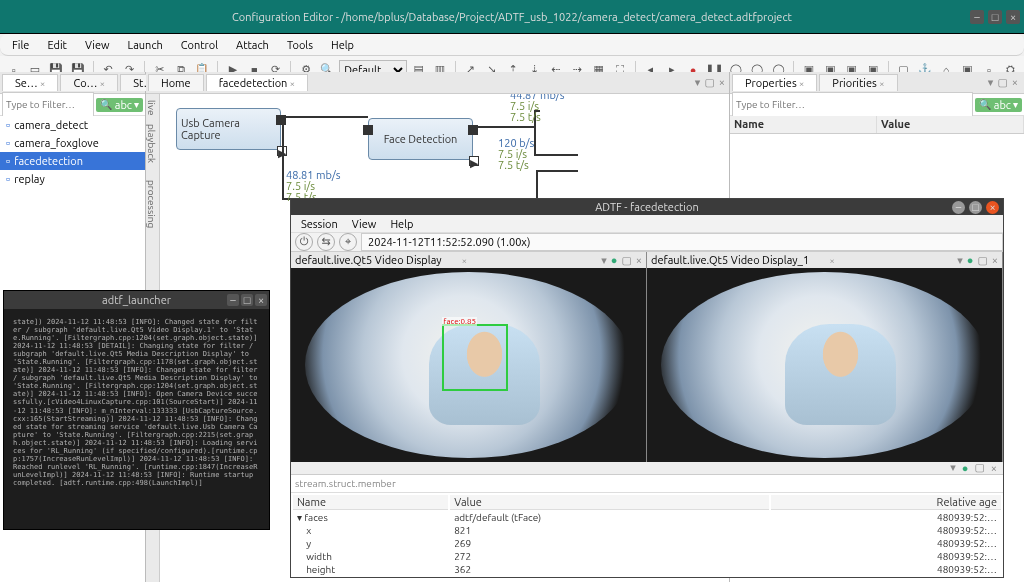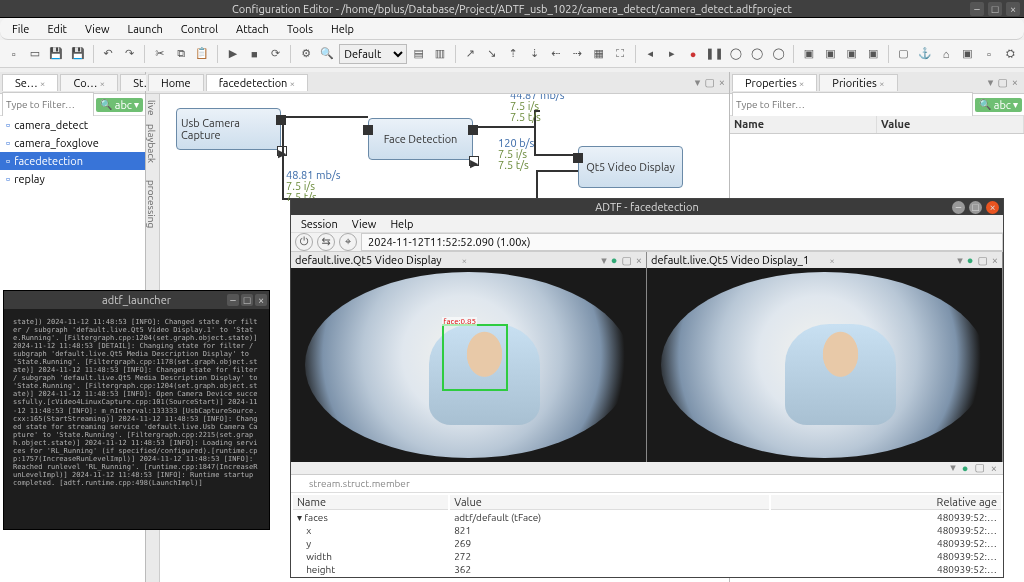--- a/index.html
+++ b/index.html
@@ -1,19 +1,19 @@
 <!DOCTYPE html>
 <html><head>
 <meta charset="utf-8">
 <style>
 * { margin: 0; padding: 0; box-sizing: border-box; font-family: "Segoe UI", Ubuntu, sans-serif; font-size: 11px; }
 body { width: 1024px; height: 582px; background: #f0f0f0; overflow: hidden; position: relative; }
 
 
-.titlebar-main { background: #404040; color: #ddd; height: 18px; display: flex; align-items: center; justify-content: center; font-size: 11px; border-bottom: 1px solid #000; }
+.titlebar-main { background: #0f766e; color: #ddd; height: 34px; display: flex; align-items: center; justify-content: center; font-size: 11px; border-bottom: 1px solid #000; }
 .titlebar-main .winctl { position: absolute; right: 4px; display: flex; gap: 4px; }
 .titlebar-main .winctl span { width: 14px; height: 14px; display: flex; align-items: center; justify-content: center; color: #ccc; background: #555; border-radius: 2px; cursor: pointer; }
 
 .menubar { background: #f5f5f5; height: 22px; display: flex; align-items: center; padding-left: 4px; gap: 2px; border-bottom: 1px solid #d0d0d0; border-radius: 8px; }
 .menubar span { padding: 2px 8px; cursor: pointer; }
 
 
 .toolbar { background: #f5f5f5; height: 28px; display: flex; align-items: center; padding: 0 4px; gap: 2px; border-bottom: 1px solid #d0d0d0; }
 .tb-btn { width: 20px; height: 20px; display: flex; align-items: center; justify-content: center; border-radius: 3px; cursor: pointer; color: #555; }
 .tb-sep { width: 1px; height: 18px; background: #ccc; margin: 0 3px; }
@@ -86,21 +86,21 @@
 .vid-head { height: 16px; background: #e8e8e8; display: flex; align-items: center; padding: 0 4px; gap: 20px; font-size: 10px; }
 .vid-head .rt { margin-left: auto; display: flex; gap: 4px; color: #888; }
 .vid-body { flex: 1; background: #1a1a1a; display: flex; align-items: center; justify-content: center; position: relative; overflow: hidden; }
 .fisheye { width: 92%; height: 96%; border-radius: 50%; background: radial-gradient(circle at 48% 45%, #f2f2ee 0%, #e0e7ee 30%, #b8c7d6 50%, #7d93ab 70%, #1a1a1a 82%); position: relative; overflow: hidden; }
 .person { position: absolute; left: 38%; top: 28%; width: 34%; height: 54%; background: radial-gradient(ellipse at 50% 30%, #e8c9a8 0 22%, transparent 23%), linear-gradient(#c8e0f2,#a8c0d2); border-radius: 40% 40% 20% 20%; }
 .det-box { position: absolute; border: 2px solid #2ecc40; }
 .det-label { position: absolute; font-size: 8px; color: #d00; background: rgba(255,255,255,.6); padding: 0 1px; }
 
 .sub .bottombar { height: 12px; background: #eee; display: flex; justify-content: flex-end; gap: 6px; padding: 0 6px; color: #888; font-size: 9px; align-items:center;}
 .sub .streambox { background: #fff; border-top: 1px solid #ccc; display:flex; flex-direction:column; }
-.sub .streambox .hdr { padding: 3px 4px; color: #888; font-size: 10px; margin-left: 14px; }
+.sub .streambox .hdr { padding: 3px 4px; color: #888; font-size: 10px; }
 .sub .streamtbl { width: 100%; border-top: 1px solid #ddd; }
 .sub .streamtbl th { text-align: left; font-weight: 400; color: #333; padding: 1px 4px; background: #f5f5f5; border-bottom: 1px solid #ddd; }
 .sub .streamtbl td { padding: 0 4px; color: #333; font-size: 10px; }
 </style>
 </head>
 <body>
 
 <div class="titlebar-main">
   <span>Configuration Editor - /home/bplus/Database/Project/ADTF_usb_1022/camera_detect/camera_detect.adtfproject</span>
   <div class="winctl">
@@ -243,24 +243,20 @@
       <div class="node" style="left:30px; top:14px; width:105px; height:42px;">
         <span>Usb Camera Capture</span>
         <span class="port" style="right:-6px; top:6px;"></span>
         <span class="port tri" style="right:-7px; bottom:-7px;">▶</span>
       </div>
       <div class="node" style="left:222px; top:24px; width:105px; height:42px;">
         <span>Face Detection</span>
         <span class="port" style="left:-6px; top:6px;"></span>
         <span class="port" style="right:-6px; top:6px;"></span>
         <span class="port tri" style="right:-7px; bottom:-7px;">▶</span>
-      </div>
-      <div class="node" style="left:432px; top:52px; width:105px; height:42px;">
-        <span>Qt5 Video Display</span>
-        <span class="port" style="left:-6px; top:6px;"></span>
       </div>
 
       <div class="wire" style="left:136px; top:22px; width:86px;"></div>
       <div class="wire" style="left:328px; top:32px; width:60px;"></div>
       <div class="wire-v" style="left:388px; top:16px; height:44px;"></div>
       <div class="wire" style="left:388px; top:16px; width:6px;"></div>
       <div class="wire" style="left:388px; top:60px; width:44px;"></div>
       <div class="wire-v" style="left:136px; top:22px; height:82px;"></div>
       <div class="wire" style="left:136px; top:104px; width:254px;"></div>
       <div class="wire-v" style="left:390px; top:76px; height:28px;"></div>

